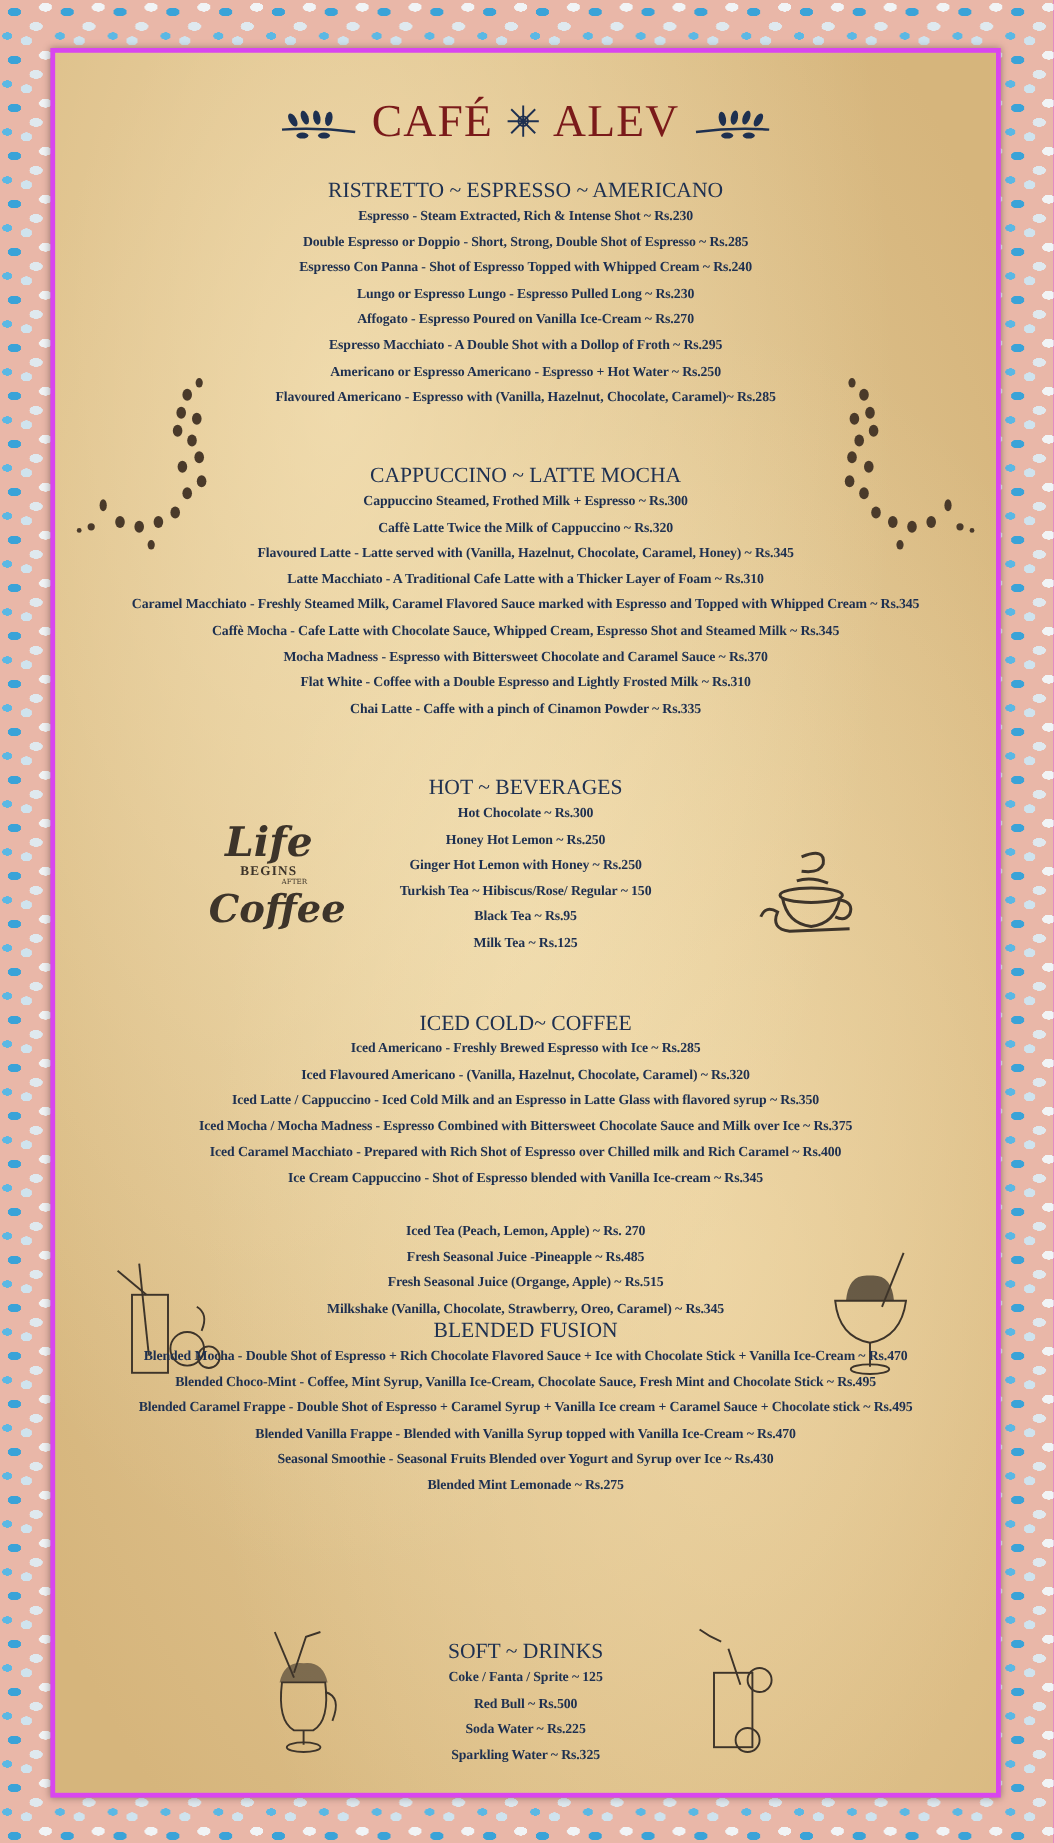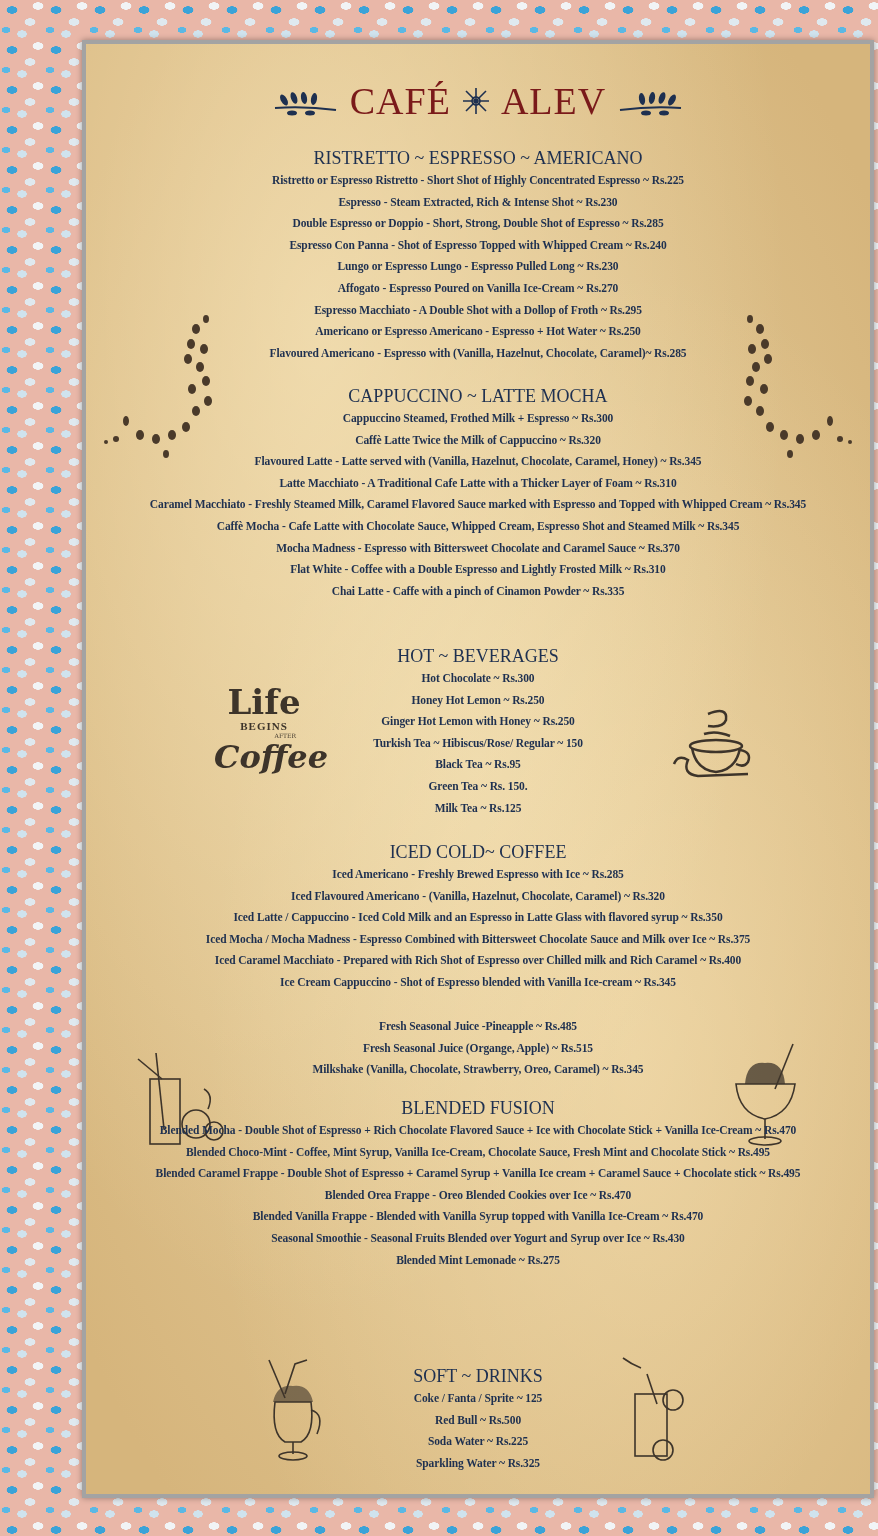--- a/index.html
+++ b/index.html
@@ -10,21 +10,21 @@
         radial-gradient(ellipse 9px 6px at 12px 10px, #3aa3d8 60%, transparent 62%),
         radial-gradient(ellipse 9px 6px at 30px 22px, #dfe9ef 60%, transparent 62%),
         radial-gradient(ellipse 8px 6px at 22px 34px, #cfe3ee 60%, transparent 62%),
         radial-gradient(ellipse 9px 6px at 38px 6px, #f1f4f6 60%, transparent 62%),
         radial-gradient(ellipse 7px 5px at 6px 30px, #5bb8e4 60%, transparent 62%);
       background-size: 44px 40px;
       font-family: "Liberation Serif", serif;
     }
     .frame {
       position: absolute; left: 42px; top: 40px; width: 792px; height: 1458px;
-      background: #a3a3a3; box-shadow: 0 0 6px rgba(0,0,0,0.35); margin-left: 40px;
+      background: #d946ef; box-shadow: 0 0 6px rgba(0,0,0,0.35);
     }
     .paper {
       position: absolute; left: 4px; top: 4px; right: 4px; bottom: 4px;
       background:
         radial-gradient(ellipse at 30% 20%, rgba(255,240,200,0.55), transparent 60%),
         radial-gradient(ellipse at 70% 70%, rgba(255,235,190,0.45), transparent 55%),
         radial-gradient(ellipse at 50% 50%, #e6cf9e, #d6b57c 90%);
       overflow: hidden;
     }
     .content { position: absolute; left: 0; right: 0; top: 0; text-align: center; color: #1e3050; }
@@ -121,21 +121,21 @@
         <ellipse cx="60" cy="130" rx="4" ry="5"></ellipse>
           <ellipse cx="44" cy="126" rx="4" ry="5"></ellipse>
         <ellipse cx="30" cy="112" rx="3" ry="5"></ellipse>
           <ellipse cx="20" cy="130" rx="3" ry="3"></ellipse>
         <ellipse cx="10" cy="133" rx="2" ry="2"></ellipse>
           <ellipse cx="70" cy="145" rx="3" ry="4"></ellipse>
       </g>
     </svg>
 
     <div class="deco" style="left:128px;top:640px;width:100px;height:115px;color:#3d342a;text-align:center;font-family:'DejaVu Serif',serif;">
-      <div style="font-size:34px;font-weight:bold;line-height:36px;">Life</div>
+      <div style="font-size:34px;font-style:italic;font-weight:bold;line-height:36px;">Life</div>
       <div style="font-size:11px;font-weight:bold;letter-spacing:1px;font-family:Liberation Serif, serif;">BEGINS</div>
       <div style="font-size:6px;text-align:right;padding-right:18px;">AFTER</div>
       <div style="font-size:32px;font-style:italic;font-weight:bold;line-height:36px;">Coffee</div>
     </div>
 
     <svg class="deco" style="left:582px;top:660px" width="90" height="80" viewBox="0 0 90 80">
       <g stroke="#3d342a" stroke-width="2.5" fill="none">
         <path d="M40 10 Q60 2 58 16 Q55 24 40 22"></path>
         <path d="M36 30 Q48 26 62 32"></path>
         <ellipse cx="48" cy="42" rx="26" ry="6"></ellipse>
@@ -184,21 +184,20 @@
           <line x1="26" y1="20" x2="36" y2="50"></line>
         <rect x="14" y="40" width="32" height="62"></rect>
         <circle cx="52" cy="46" r="10"></circle>
         <circle cx="42" cy="96" r="10"></circle>
       </g>
     </svg>
 
     <div class="content">
       <div class="section" style="top:102px">
         <h2>RISTRETTO ~ ESPRESSO ~ AMERICANO</h2>
-        <div class="item">Ristretto or Espresso Ristretto - Short Shot of Highly Concentrated Espresso ~ Rs.225</div>
         <div class="item">Espresso - Steam Extracted, Rich &amp; Intense Shot ~ Rs.230</div>
         <div class="item">Double Espresso or Doppio - Short, Strong, Double Shot of Espresso ~ Rs.285</div>
         <div class="item">Espresso Con Panna - Shot of Espresso Topped with Whipped Cream ~ Rs.240</div>
         <div class="item">Lungo or Espresso Lungo - Espresso Pulled Long ~ Rs.230</div>
         <div class="item">Affogato - Espresso Poured on Vanilla Ice-Cream ~ Rs.270</div>
         <div class="item">Espresso Macchiato - A Double Shot with a Dollop of Froth ~ Rs.295</div>
         <div class="item">Americano or Espresso Americano - Espresso + Hot Water ~ Rs.250</div>
         <div class="item">Flavoured Americano - Espresso with (Vanilla, Hazelnut, Chocolate, Caramel)~ Rs.285</div>
       </div>
 
@@ -215,46 +214,45 @@
         <div class="item">Chai Latte - Caffe with a pinch of Cinamon Powder ~ Rs.335</div>
       </div>
 
       <div class="section" style="top:600px">
         <h2>HOT ~ BEVERAGES</h2>
         <div class="item">Hot Chocolate ~ Rs.300</div>
         <div class="item">Honey Hot Lemon ~ Rs.250</div>
         <div class="item">Ginger Hot Lemon with Honey ~ Rs.250</div>
         <div class="item">Turkish Tea ~ Hibiscus/Rose/ Regular ~ 150</div>
         <div class="item">Black Tea ~ Rs.95</div>
-        <div class="item">Green Tea ~ Rs. 150.</div>
         <div class="item">Milk Tea ~ Rs.125</div>
       </div>
 
       <div class="section" style="top:796px">
         <h2>ICED COLD~ COFFEE</h2>
         <div class="item">Iced Americano - Freshly Brewed Espresso with Ice ~ Rs.285</div>
         <div class="item">Iced Flavoured Americano - (Vanilla, Hazelnut, Chocolate, Caramel) ~ Rs.320</div>
         <div class="item">Iced Latte / Cappuccino - Iced Cold Milk and an Espresso in Latte Glass with flavored syrup ~ Rs.350</div>
         <div class="item">Iced Mocha / Mocha Madness - Espresso Combined with Bittersweet Chocolate Sauce and Milk over Ice ~ Rs.375</div>
         <div class="item">Iced Caramel Macchiato - Prepared with Rich Shot of Espresso over Chilled milk and Rich Caramel ~ Rs.400</div>
         <div class="item">Ice Cream Cappuccino - Shot of Espresso blended with Vanilla Ice-cream ~ Rs.345</div>
       </div>
 
       <div class="section" style="top:972px">
+        <div class="item">Iced Tea (Peach, Lemon, Apple) ~ Rs. 270</div>
         <div class="item">Fresh Seasonal Juice -Pineapple ~ Rs.485</div>
         <div class="item">Fresh Seasonal Juice (Organge, Apple) ~ Rs.515</div>
         <div class="item">Milkshake (Vanilla, Chocolate, Strawberry, Oreo, Caramel) ~ Rs.345</div>
       </div>
 
       <div class="section" style="top:1052px">
         <h2>BLENDED FUSION</h2>
         <div class="item">Blended Mocha - Double Shot of Espresso + Rich Chocolate Flavored Sauce + Ice with Chocolate Stick + Vanilla Ice-Cream  ~ Rs.470</div>
         <div class="item">Blended Choco-Mint - Coffee, Mint Syrup, Vanilla Ice-Cream, Chocolate Sauce, Fresh Mint and Chocolate Stick ~ Rs.495</div>
         <div class="item">Blended Caramel Frappe - Double Shot of Espresso + Caramel Syrup + Vanilla Ice cream + Caramel Sauce + Chocolate stick ~ Rs.495</div>
-        <div class="item">Blended Orea Frappe - Oreo Blended Cookies over Ice ~ Rs.470</div>
         <div class="item">Blended Vanilla Frappe - Blended with Vanilla Syrup topped with Vanilla Ice-Cream ~ Rs.470</div>
         <div class="item">Seasonal Smoothie - Seasonal Fruits Blended over Yogurt and Syrup over Ice ~ Rs.430</div>
         <div class="item">Blended Mint Lemonade ~ Rs.275</div>
       </div>
 
       <div class="section" style="top:1320px">
         <h2>SOFT ~ DRINKS</h2>
         <div class="item">Coke / Fanta / Sprite ~ 125</div>
         <div class="item">Red Bull ~ Rs.500</div>
         <div class="item">Soda Water ~ Rs.225</div>

